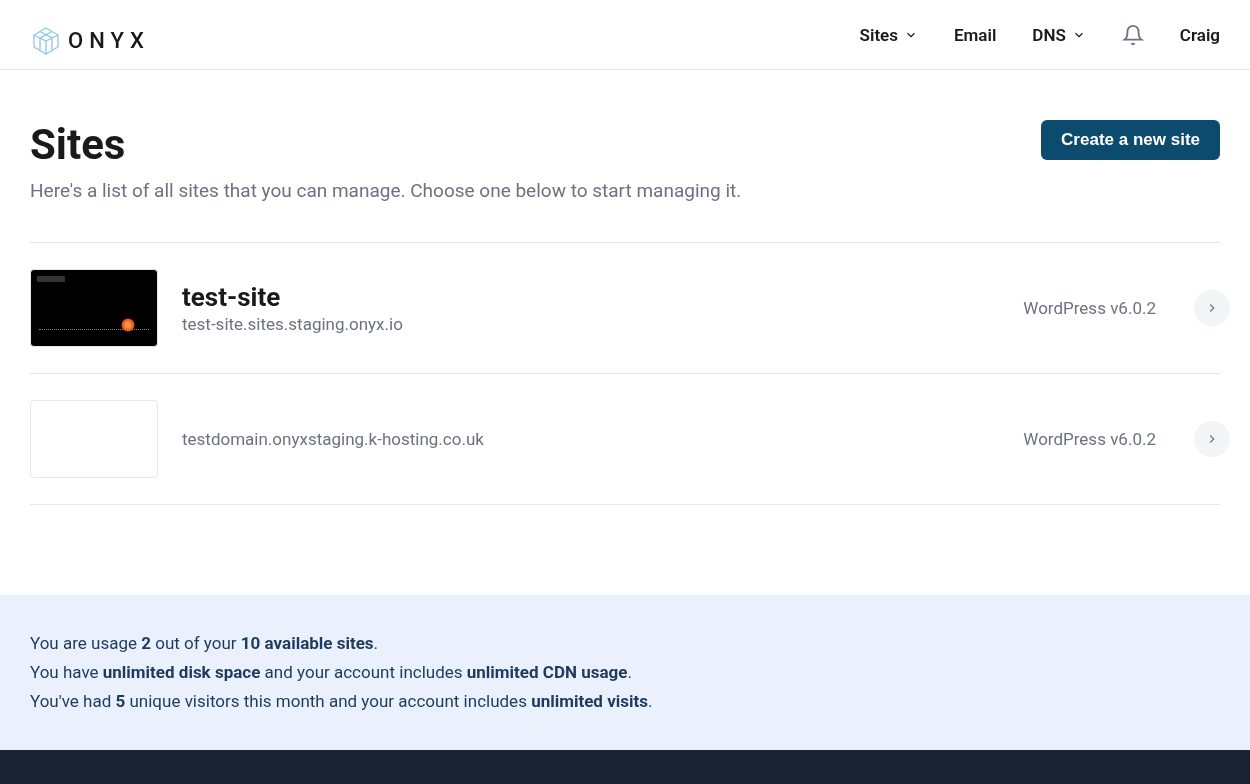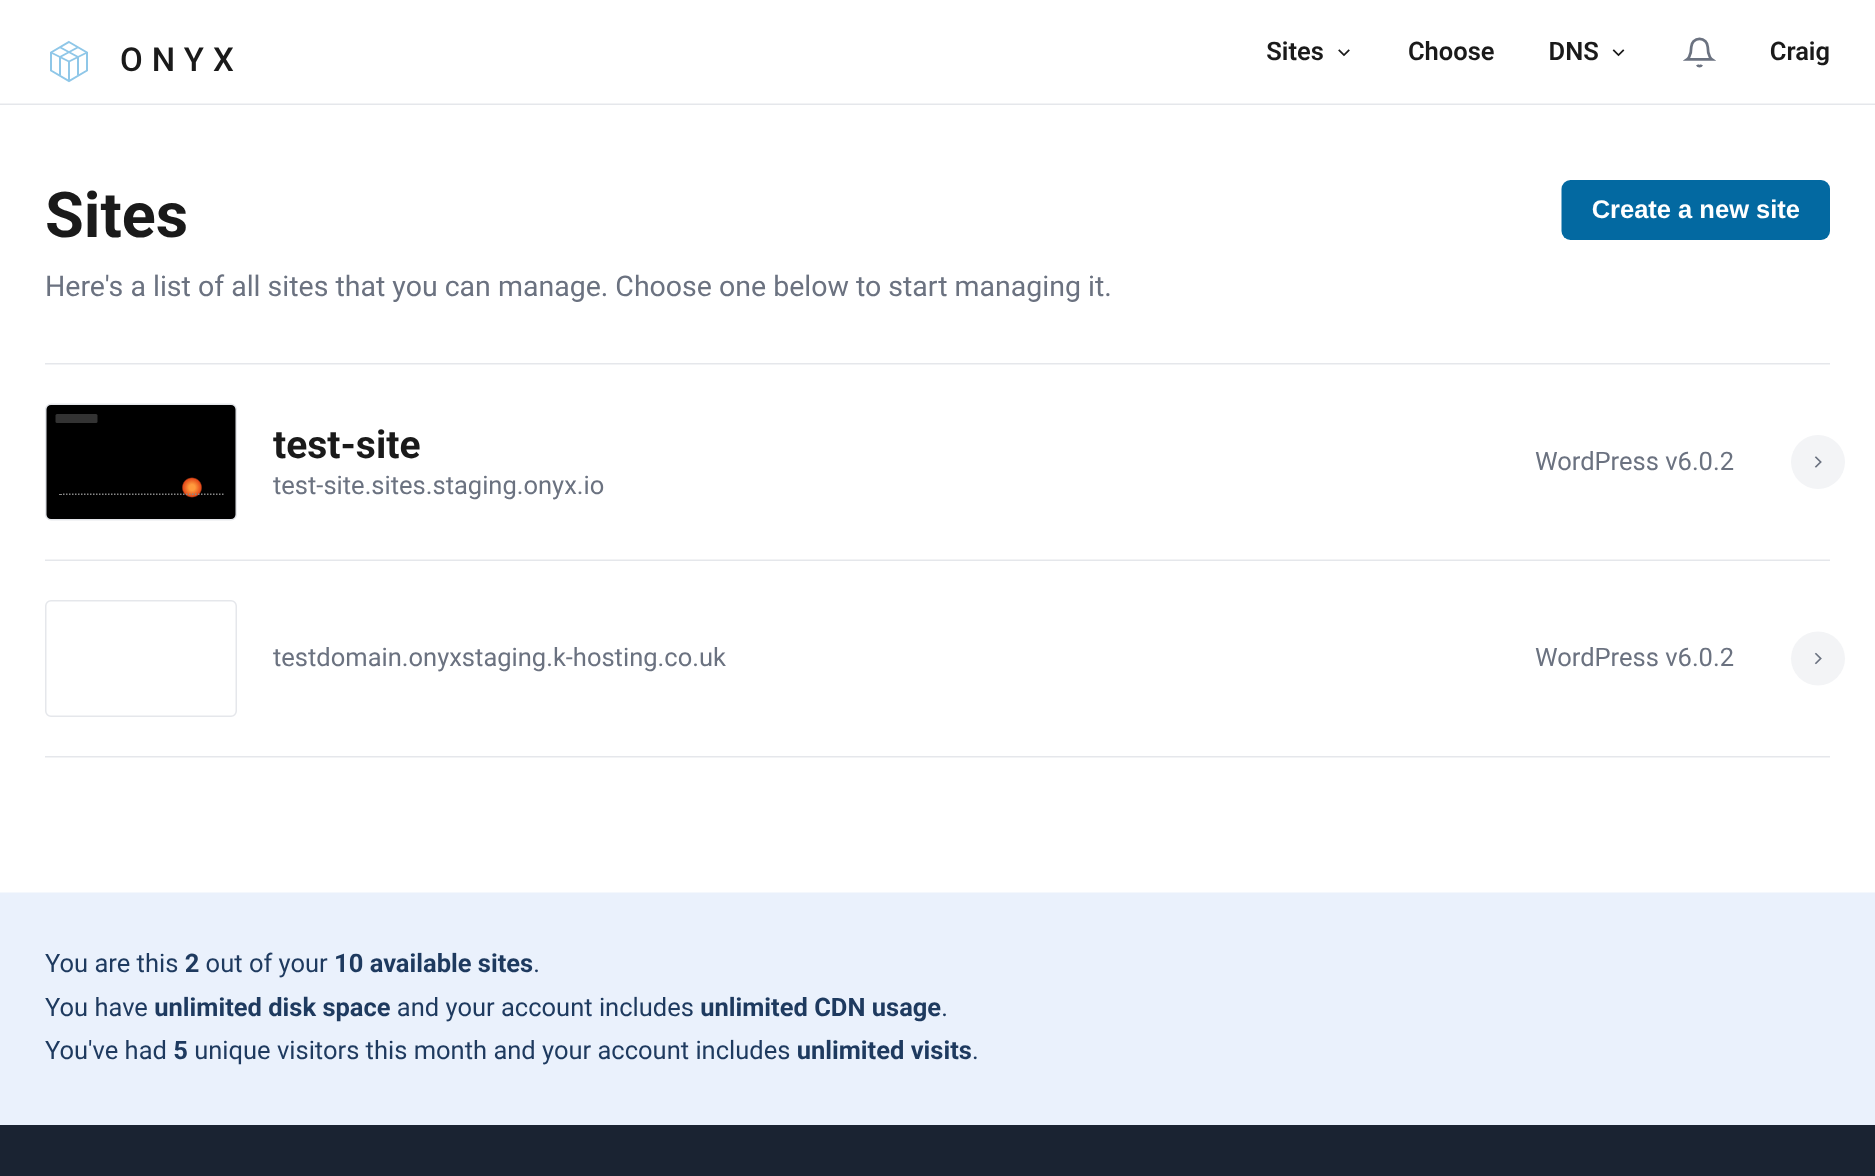--- a/index.html
+++ b/index.html
@@ -1,32 +1,32 @@
 <!DOCTYPE html>
 <html><head>
   <meta charset="utf-8">
   <style>
     * { margin: 0; padding: 0; box-sizing: border-box; }
     body { font-family: -apple-system, BlinkMacSystemFont, 'Segoe UI', Roboto, sans-serif; background: #fff; color: #1a1a1a; width: 1250px; }
     
     
     .header { display: flex; align-items: center; justify-content: space-between; padding: 12px 30px; border-bottom: 1px solid #e5e7eb; height: 70px; }
-    .logo { display: flex; align-items: center; gap: 18px; margin-top: 12px; }
+    .logo { display: flex; align-items: center; gap: 6px; margin-top: 12px; }
     .logo-icon svg { display: block; }
     .logo-text { font-size: 22px; font-weight: 500; letter-spacing: 6px; color: #1a1a1a; }
     .nav { display: flex; align-items: center; gap: 36px; }
     .nav-item { display: flex; align-items: center; gap: 6px; font-size: 17px; font-weight: 600; cursor: pointer; }
     .nav-item svg { width: 14px; height: 14px; }
     .bell-icon svg { width: 22px; height: 22px; stroke: #6b7280; fill: none; stroke-width: 2; }
     
     
     .main { padding: 50px 30px 0px 30px; }
     .page-head { display: flex; align-items: flex-start; justify-content: space-between; margin-bottom: 10px; }
     .page-title { font-size: 42px; font-weight: 700; color: #1a1a1a; }
-    .btn-primary { background: #0369a1; color: #fff; border: none; padding: 10px 20px; border-radius: 6px; font-size: 17px; font-weight: 600; cursor: pointer; white-space: nowrap; }
+    .btn-primary { background: #0c4a6e; color: #fff; border: none; padding: 10px 20px; border-radius: 6px; font-size: 17px; font-weight: 600; cursor: pointer; white-space: nowrap; }
     .subtitle { font-size: 19px; color: #6b7280; margin-bottom: 40px; }
     
     
     .site-list { border-top: 1px solid #e5e7eb; }
     .site-row { display: flex; align-items: center; padding: 26px 0; border-bottom: 1px solid #e5e7eb; gap: 24px; }
     .thumb { width: 128px; height: 78px; border: 1px solid #e5e7eb; border-radius: 4px; background: #fff; flex-shrink: 0; overflow: hidden; position: relative; }
     .thumb.dark { background: #000; }
     .thumb.dark::before { content: ""; position: absolute; left: 6px; top: 6px; width: 28px; height: 6px; background: #333; border-radius: 1px; }
     .thumb.dark::after { content: ""; position: absolute; left: 8px; right: 8px; bottom: 16px; height: 10px; border-bottom: 1.5px dotted #888; }
     .thumb .spark { position: absolute; right: 22px; bottom: 14px; width: 14px; height: 14px; background: radial-gradient(circle, #ff9b3d 20%, #e54b1a 60%, transparent 70%); border-radius: 50%; }
@@ -64,21 +64,21 @@
     <span class="logo-text">ONYX</span>
   </div>
   <nav class="nav">
     <div class="nav-item">
       <span>Sites</span>
       <svg class="chevron-down" viewBox="0 0 24 24">
           <polyline points="6 9 12 15 18 9"></polyline>
         </svg>
     </div>
     <div class="nav-item">
-      <span>Choose</span>
+      <span>Email</span>
     </div>
     <div class="nav-item">
       <span>DNS</span>
       <svg class="chevron-down" viewBox="0 0 24 24">
           <polyline points="6 9 12 15 18 9"></polyline>
         </svg>
     </div>
     <div class="nav-item bell-icon">
       <svg viewBox="0 0 24 24">
           <path d="M18 8a6 6 0 0 0-12 0c0 7-3 9-3 9h18s-3-2-3-9"></path>
@@ -125,21 +125,21 @@
         <svg viewBox="0 0 24 24">
             <polyline points="9 6 15 12 9 18"></polyline>
           </svg>
       </div>
     </div>
   </div>
 </main>
 
 <section class="usage">
   <div>
-    <span>You are this </span><b>2</b><span> out of your </span><b>10 available sites</b><span>.</span>
+    <span>You are usage </span><b>2</b><span> out of your </span><b>10 available sites</b><span>.</span>
   </div>
   <div>
     <span>You have </span><b>unlimited disk space</b><span> and your account includes </span><b>unlimited CDN usage</b><span>.</span>
   </div>
   <div>
     <span>You've had </span><b>5</b><span> unique visitors this month and your account includes </span><b>unlimited visits</b><span>.</span>
   </div>
 </section>
 
 <footer class="footer">

